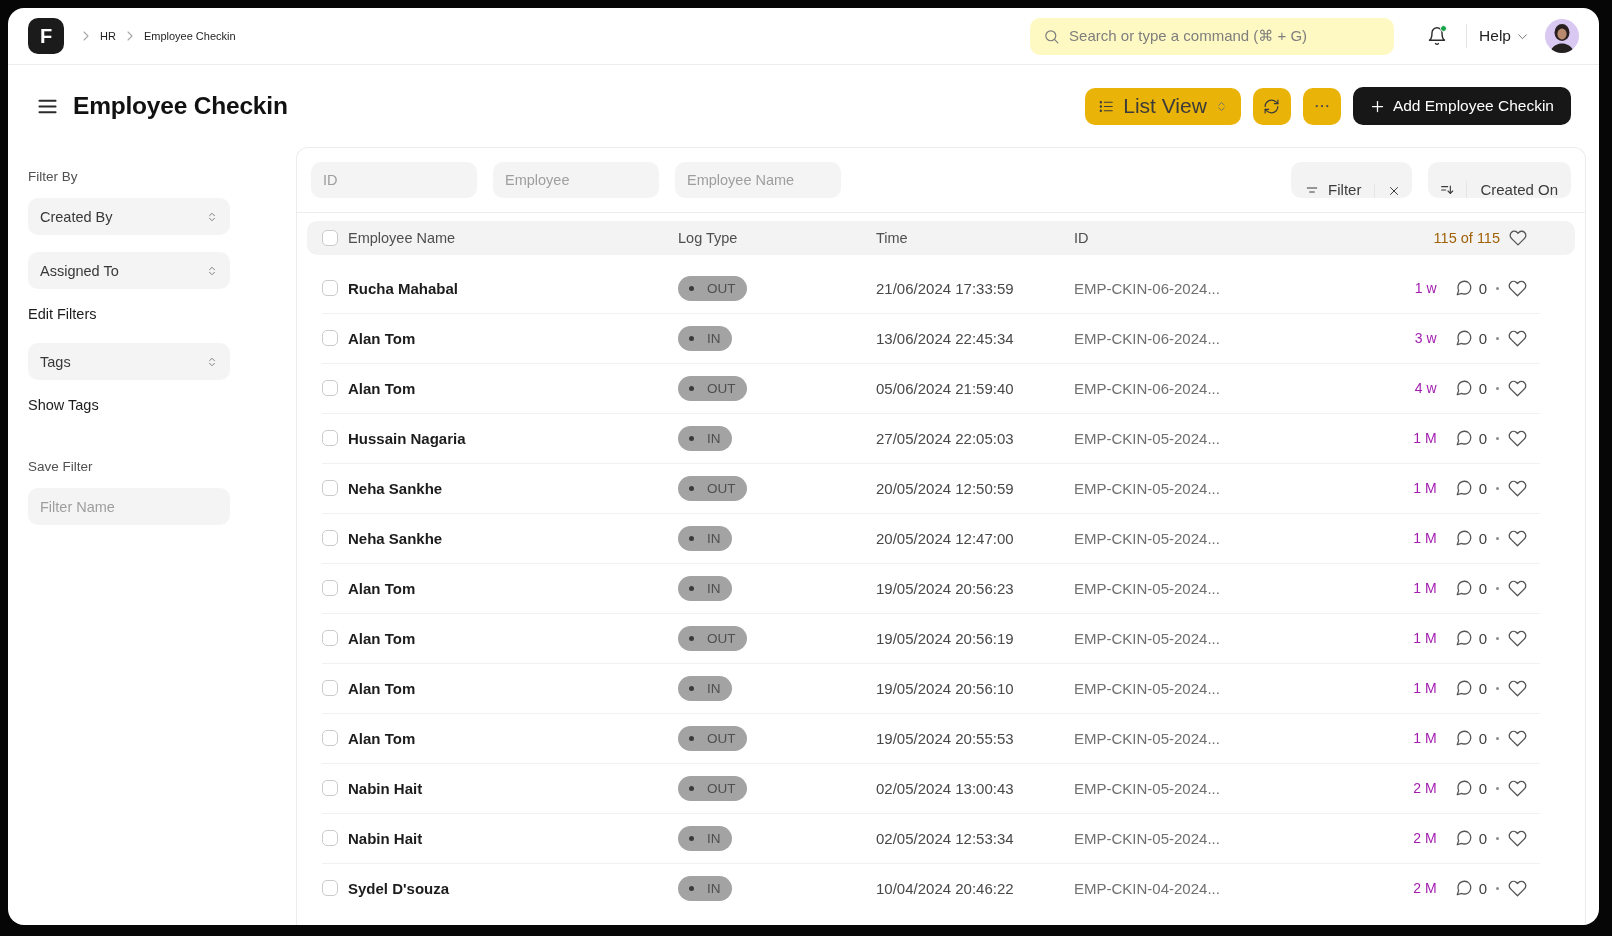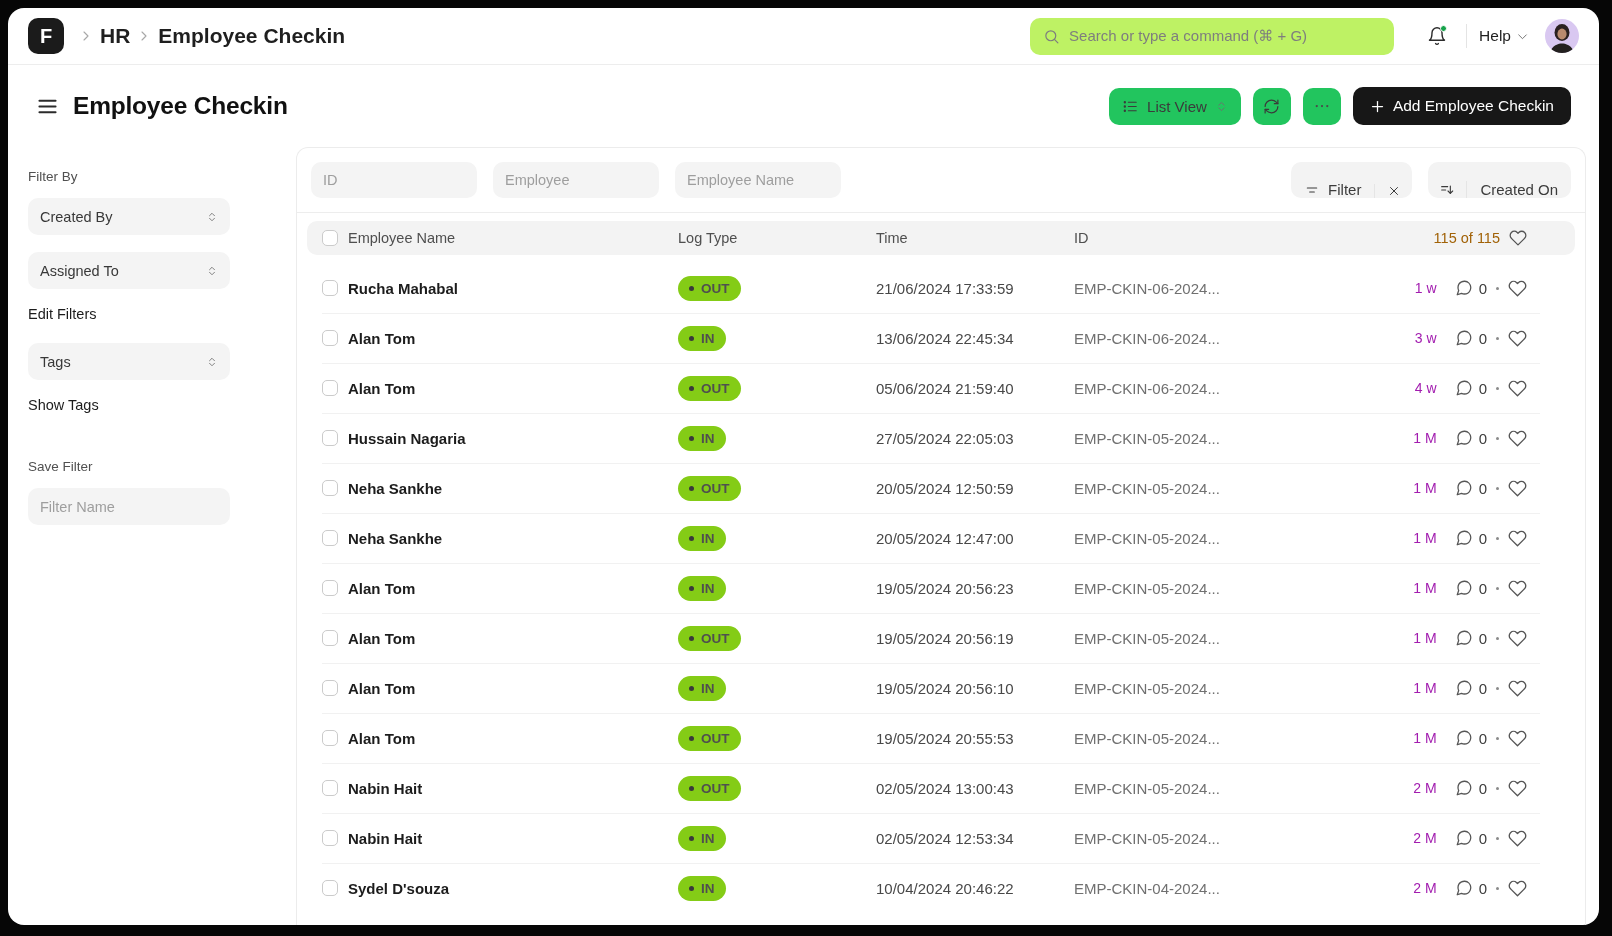--- a/index.html
+++ b/index.html
@@ -10,36 +10,36 @@
     display:flex; flex-direction:column;
   }
   svg { display:block; }
   .icon { stroke:currentColor; fill:none; stroke-width:1.7; stroke-linecap:round; stroke-linejoin:round; }
 
   
   .navbar { height:57px; flex:none; border-bottom:1px solid #ededed; display:flex; align-items:center; padding:0 20px; }
   .logo { width:36px; height:36px; border-radius:10px; background:#1b1b1b; color:#fff; display:flex; align-items:center; justify-content:center; font-size:20px; font-weight:800; cursor:pointer; }
   .crumbs { display:flex; align-items:center; margin-left:14px; gap:6px; }
   .crumb-sep { color:#a8a8a8; }
-  .crumb { font-size:21px; color:#1f1f1f; cursor:pointer;font-weight:bold; }
+  .crumb { font-size:11px; color:#1f1f1f; cursor:pointer; }
   .nav-spacer { flex:1; }
-  .search { width:364px; height:37px; background:#bef264; border-radius:10px; display:flex; align-items:center; gap:9px; padding:0 13px; color:#7e7e7e; font-size:15px; cursor:text; margin-right:26px; }
+  .search { width:364px; height:37px; background:#fef9c3; border-radius:10px; display:flex; align-items:center; gap:9px; padding:0 13px; color:#7e7e7e; font-size:15px; cursor:text; margin-right:26px; }
   .bell { position:relative; width:34px; height:34px; display:flex; align-items:center; justify-content:center; color:#2b2b2b; cursor:pointer; }
   .bell .dot-green { position:absolute; top:6px; right:7px; width:7px; height:7px; border-radius:50%; background:#16a34a; border:1.5px solid #fff; }
   .nav-divider { width:1px; height:24px; background:#e4e4e4; margin:0 12px; }
   .help { display:flex; align-items:center; gap:5px; font-size:15.5px; color:#1f1f1f; cursor:pointer; }
   .help .chev { color:#6b6b6b; }
   .avatar { width:34px; height:34px; border-radius:50%; overflow:hidden; margin-left:16px; cursor:pointer; flex:none; }
 
   
   .page-header { flex:none; display:flex; align-items:center; padding:22px 28px; }
   .hamburger { color:#2b2b2b; cursor:pointer; }
   .page-title { font-size:24.5px; font-weight:700; color:#111; letter-spacing:-0.2px; margin-left:14px; }
   .ph-spacer { flex:1; }
-  .btn { height:37px; border:none; border-radius:10px; background:#22c55e; color:#3b3b3b; font-size:15px; font-family:inherit; display:inline-flex; align-items:center; justify-content:center; gap:8px; padding:0 13px; cursor:pointer; }
+  .btn { height:37px; border:none; border-radius:10px; background:#eab308; color:#3b3b3b; font-size:21px; font-family:inherit; display:inline-flex; align-items:center; justify-content:center; gap:8px; padding:0 13px; cursor:pointer; }
   .btn + .btn { margin-left:12px; }
   .btn.icon-only { width:38px; padding:0; }
   .btn.primary { background:#171717; color:#fff; height:38px; font-size:15.5px; padding:0 17px; margin-left:12px; }
 
   
   .content { flex:1; display:flex; min-height:0; }
 
   
   .sidebar { width:288px; flex:none; padding:22px 0 0 20px; }
   .side-label { font-size:13.5px; color:#505050; margin-bottom:14px; }
@@ -65,21 +65,21 @@
   
   .grid-cols { display:grid; grid-template-columns:26px 330px 198px 198px 296px 1fr; align-items:center; }
   .thead { flex:none; margin:8px 10px; height:34px; background:#f3f3f3; border-radius:10px; padding:0 48px 0 15px; font-size:14.5px; color:#4f4f4f; }
   .rows { flex:1; overflow:hidden; }
   .row { height:50px; padding:0 58px 0 25px; position:relative; cursor:pointer; }
   .row + .row::before { content:""; position:absolute; top:0; left:25px; right:45px; height:1px; background:#f1f1f1; }
   .checkbox { width:16px; height:16px; border:1.5px solid #cbcbcb; border-radius:5px; background:#fff; cursor:pointer; }
   .cell.name { font-size:15px; font-weight:700; color:#1c1c1c; }
   .cell.time { font-size:15px; color:#484848; }
   .cell.id { font-size:15px; color:#707070; }
-  .badge { display:inline-flex; align-items:center; gap:7px; background:#84cc16; border-radius:999px; padding:5px 11px; font-size:13.5px; color:#4f4f4f;font-weight:bold; }
+  .badge { display:inline-flex; align-items:center; gap:13px; background:#a3a3a3; border-radius:999px; padding:5px 11px; font-size:13.5px; color:#4f4f4f; }
   .badge .dot { width:5px; height:5px; border-radius:50%; background:#3a3a3a; }
   .meta { justify-self:end; display:flex; align-items:center; gap:9px; }
   .meta .age { font-size:14px; color:#a21caf; margin-right:9px; }
   .comments { display:flex; align-items:center; gap:6px; color:#555; cursor:pointer; }
   .comments .cnt { font-size:15px; color:#3d3d3d; }
   .middot { width:3px; height:3px; border-radius:50%; background:#8a8a8a; }
   .heart { color:#555; cursor:pointer; }
   .thead .meta { font-size:14.5px; color:#a16207; }
 </style>
 </head>

